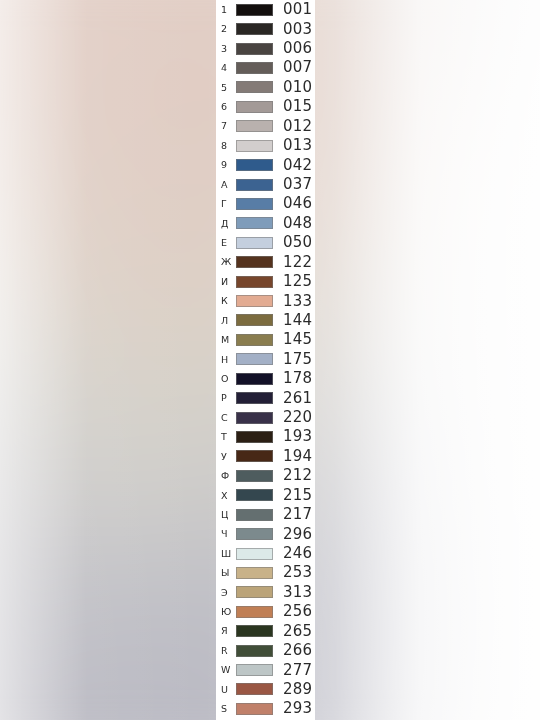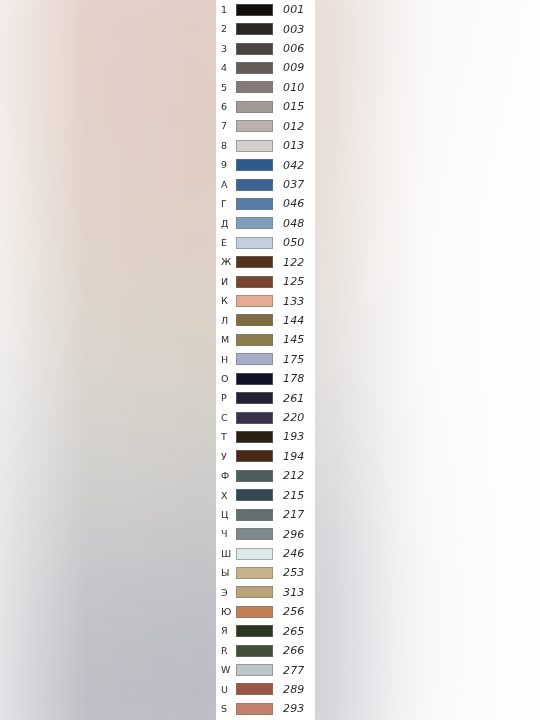--- a/index.html
+++ b/index.html
@@ -93,25 +93,24 @@
   .legend-swatch {
     width: 37px;
     height: 12px;
     box-sizing: border-box;
     border: 1px solid rgba(120,120,120,0.55);
     flex: 0 0 auto;
   }
   .legend-code {
     flex: 1 1 auto;
     padding-left: 10px;
-    font-size: 11px;
+    font-size: 15px;
     color: #2b2b2b;
     line-height: 1;
     letter-spacing: 0.15px;
-    font-style: italic;
   }
 </style>
 </head>
 <body>
 
 <div id="stage">
 
   <div class="bg-base"></div>
   <div class="bg-blobs"></div>
   <div class="bg-veil"></div>
@@ -129,21 +128,21 @@
           <div class="legend-code">003</div>
         </div>
         <div class="legend-row">
           <div class="legend-key">3</div>
           <div class="legend-swatch" style="background-color: rgb(73, 68, 65);"></div>
           <div class="legend-code">006</div>
         </div>
         <div class="legend-row">
           <div class="legend-key">4</div>
           <div class="legend-swatch" style="background-color: rgb(100, 93, 89);"></div>
-          <div class="legend-code">009</div>
+          <div class="legend-code">007</div>
         </div>
         <div class="legend-row">
           <div class="legend-key">5</div>
           <div class="legend-swatch" style="background-color: rgb(132, 123, 119);"></div>
           <div class="legend-code">010</div>
         </div>
         <div class="legend-row">
           <div class="legend-key">6</div>
           <div class="legend-swatch" style="background-color: rgb(163, 154, 151);"></div>
           <div class="legend-code">015</div>

